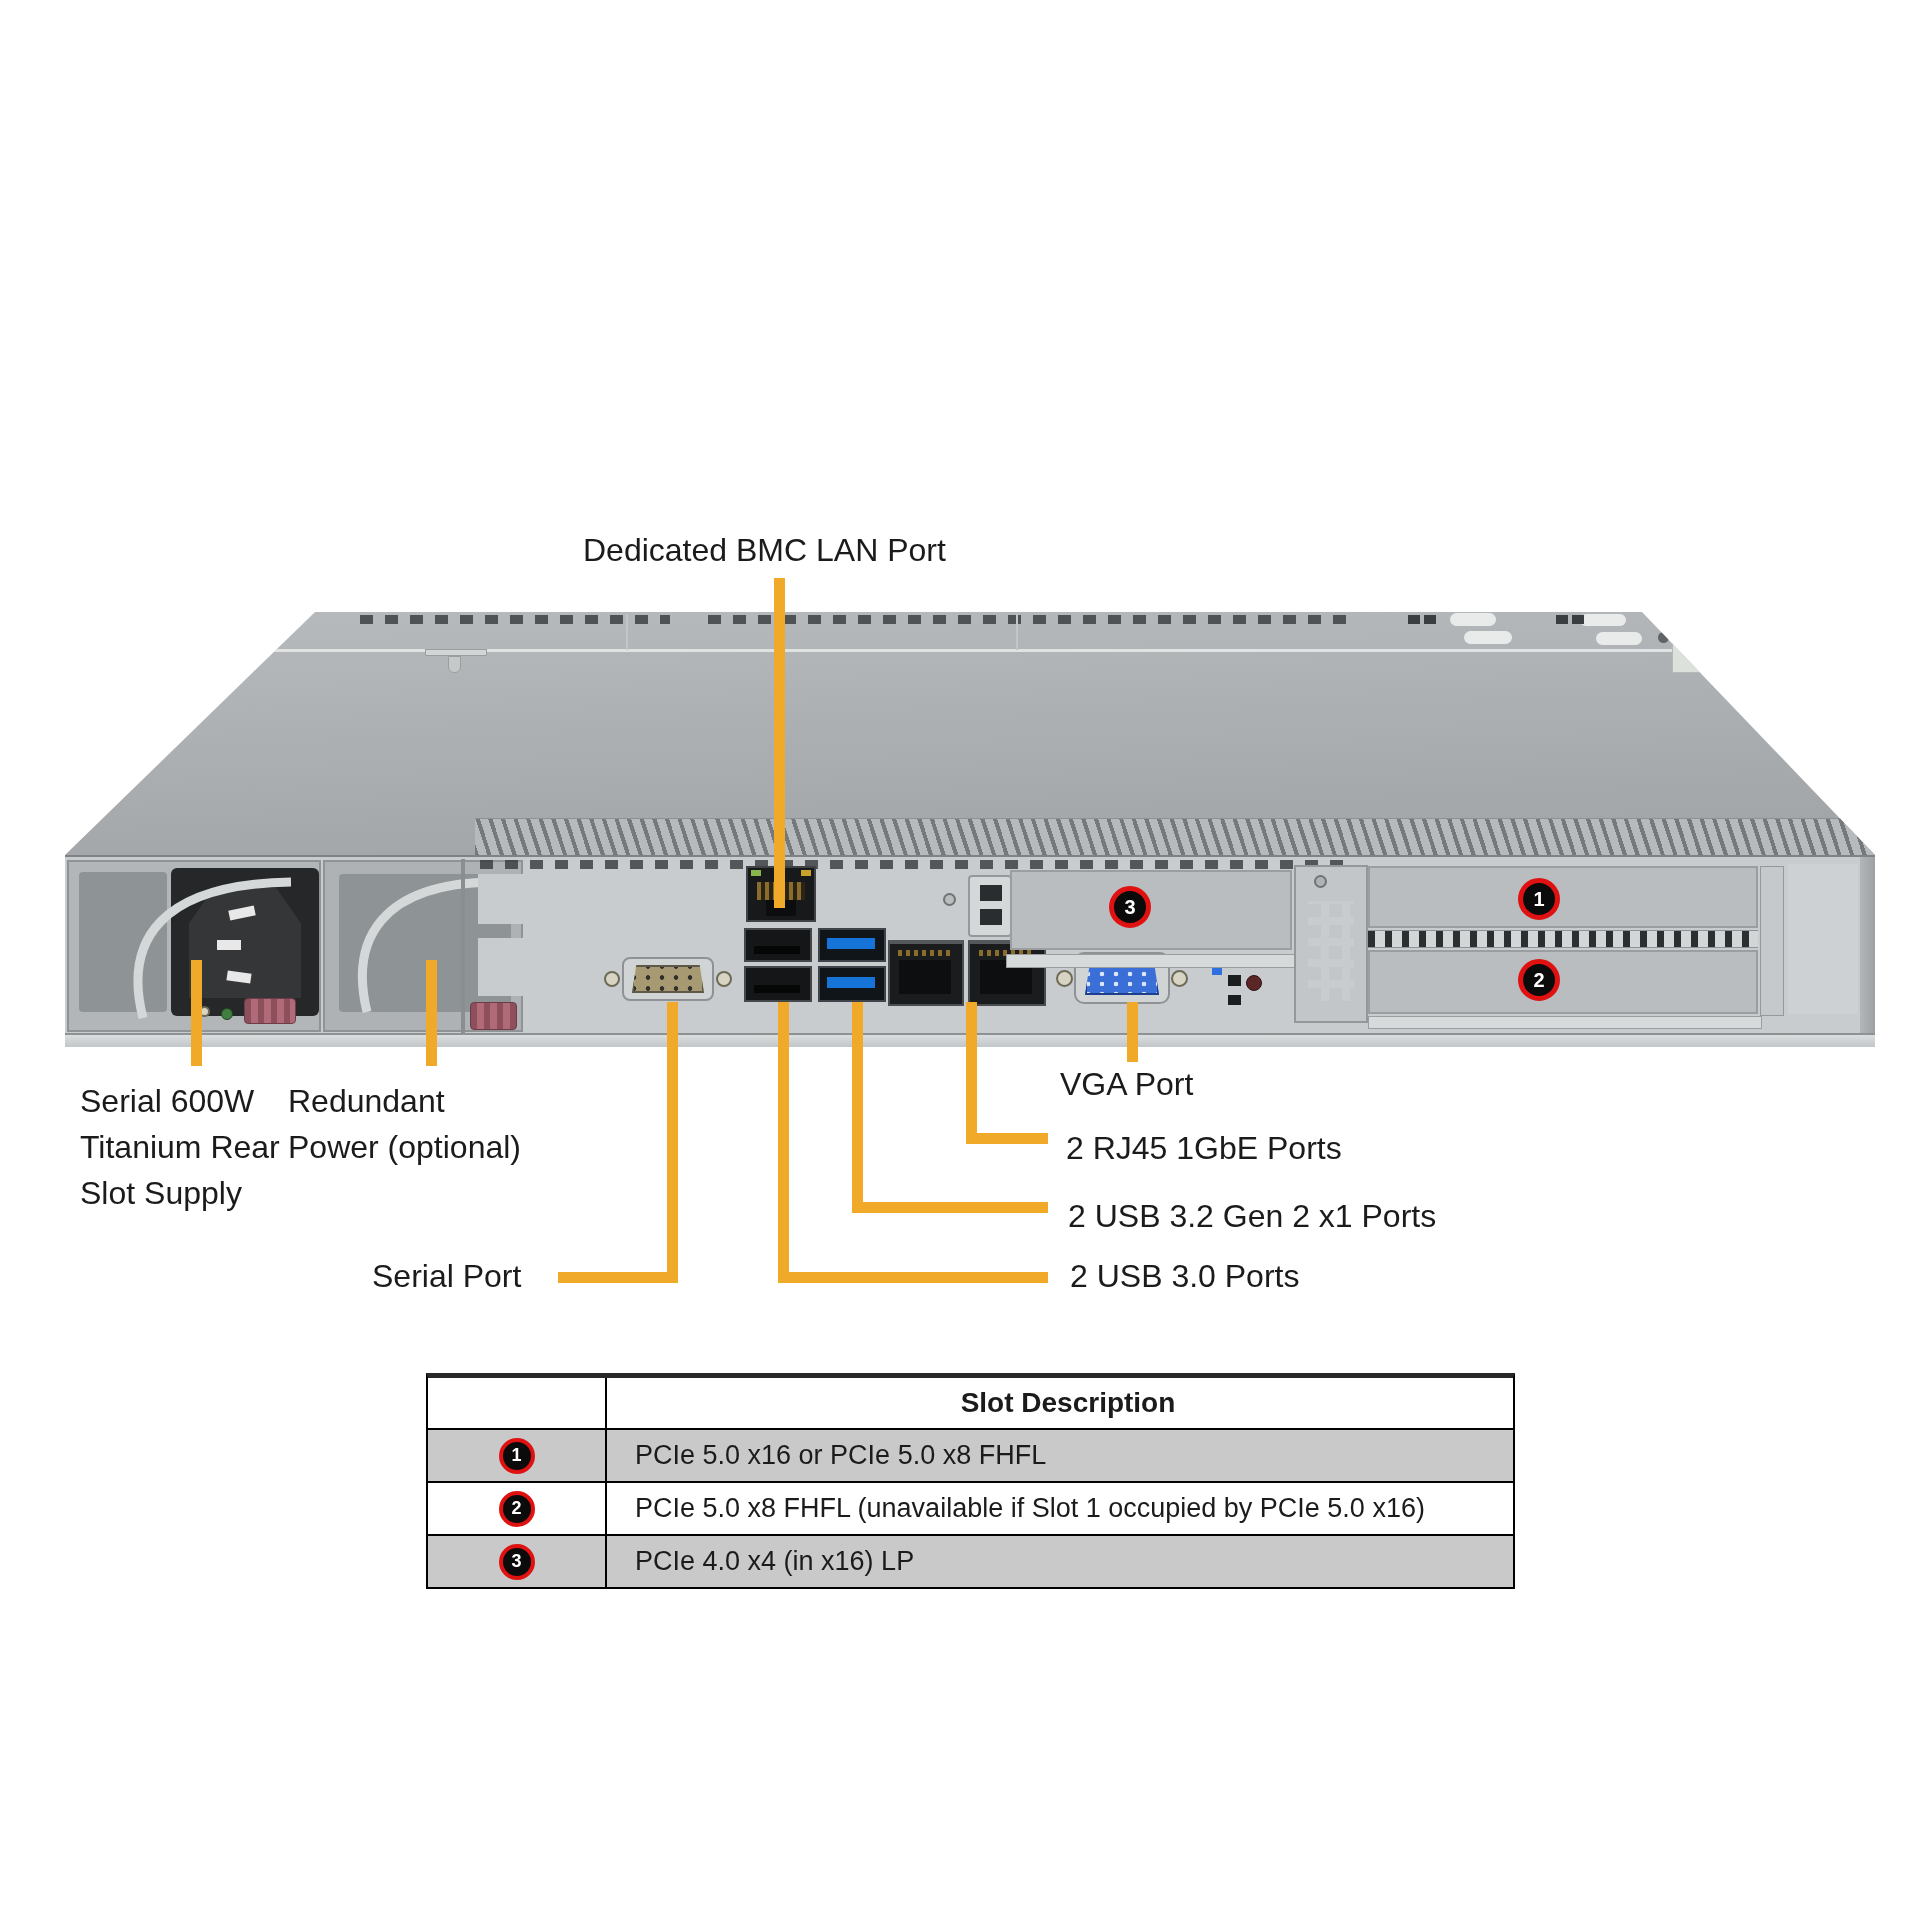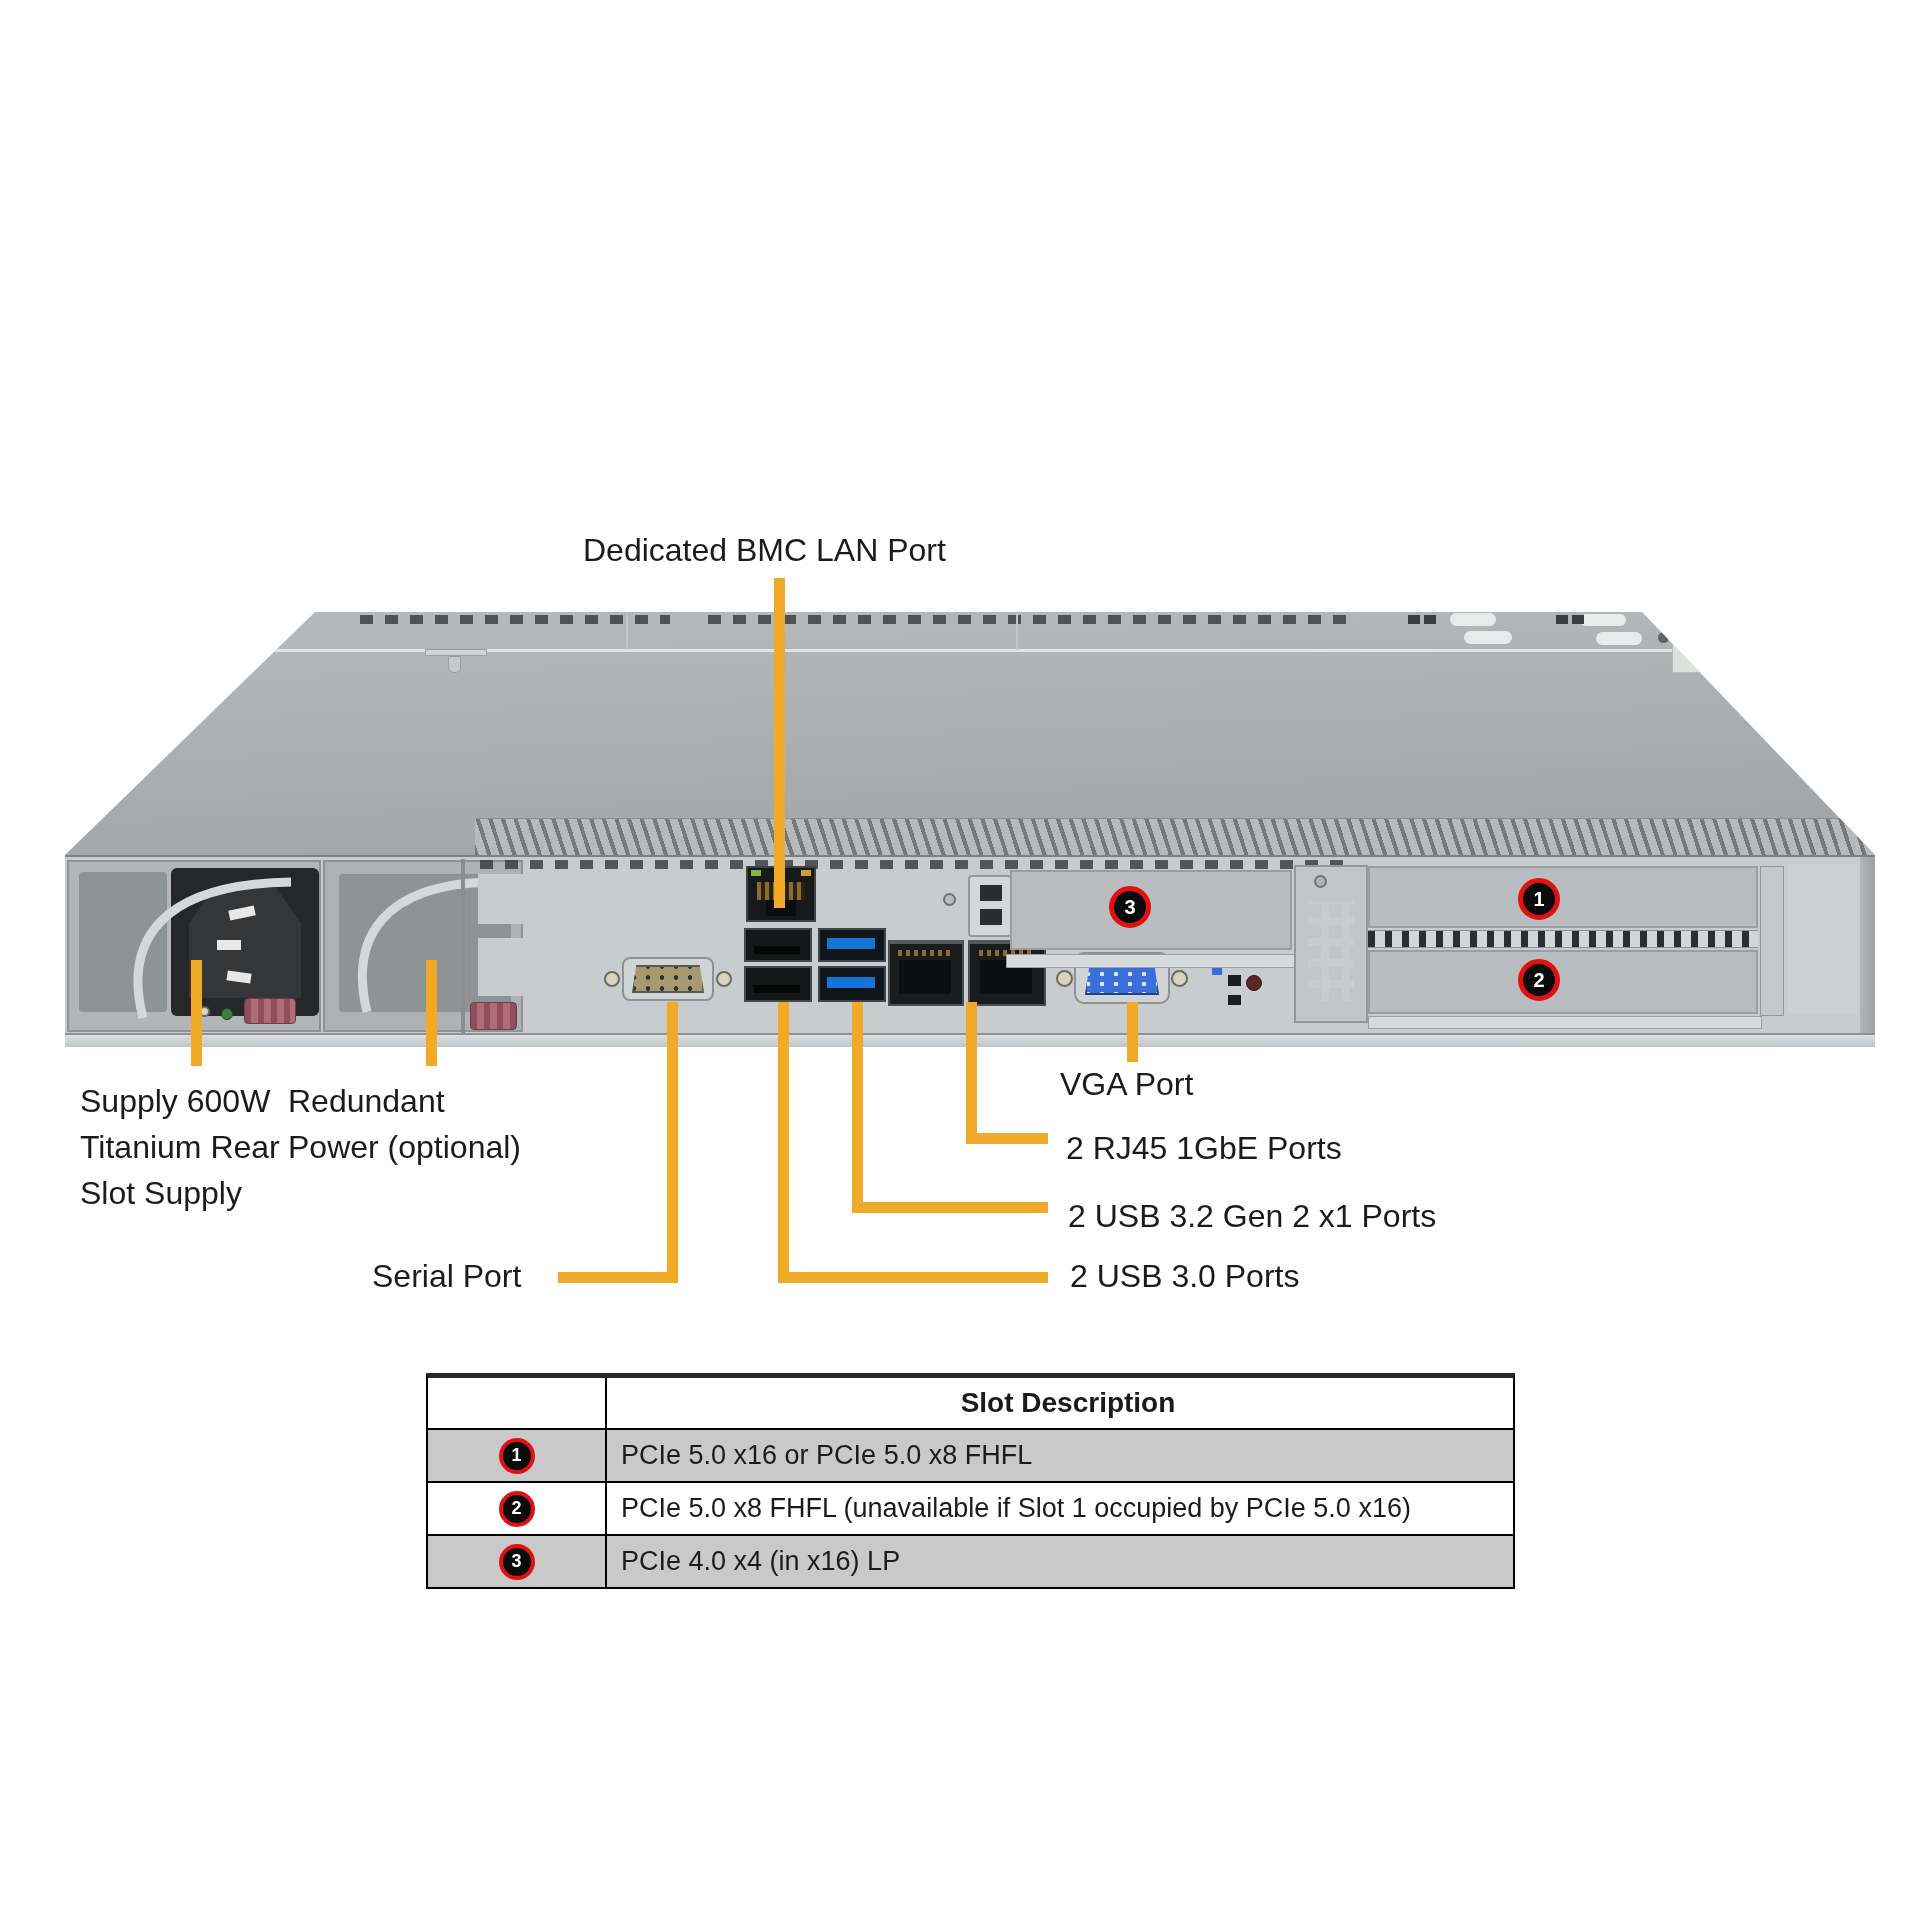--- a/index.html
+++ b/index.html
@@ -48,21 +48,21 @@
          background:repeating-linear-gradient(90deg,#8d4f5c 0 6px,#b06a78 6px 13px);
          border:1px solid #6e3c48;box-sizing:border-box;}
   
   .slot-table{position:absolute;left:426px;top:1373px;width:1089px;z-index:7;
               border:2px solid #000;border-top:5px solid #282828;box-sizing:border-box;
               font-size:27px;}
   .trow{display:flex;align-items:center;height:53px;border-top:2px solid #000;box-sizing:border-box;}
   .trow.head{height:50px;border-top:none;background:#fff;font-weight:bold;font-size:28px;}
   .c1{width:179px;display:flex;align-items:center;justify-content:center;
       border-right:2px solid #000;align-self:stretch;box-sizing:border-box;}
-  .c2{flex:1;padding-left:14px;display:flex;align-items:center;}
+  .c2{flex:1;padding-left:28px;display:flex;align-items:center;}
   .head .c2{justify-content:center;padding-left:16px;}
   .gray{background:#c9c9c9;} .white{background:#ffffff;}
   .tbadge{width:36px;height:36px;border-radius:50%;background:#0b0b0b;border:4px solid #e01111;
           color:#fff;font-weight:bold;font-size:18px;display:flex;align-items:center;justify-content:center;
           box-sizing:border-box;}
 </style>
 </head>
 <body>
 
 <div class="page">
@@ -228,21 +228,21 @@
   <div class="lh" style="left:558px;top:1272px;width:120px;"></div>
   <div class="lv" style="left:778px;top:1002px;height:281px;"></div>
   <div class="lh" style="left:778px;top:1272px;width:270px;"></div>
   <div class="lv" style="left:852px;top:1002px;height:211px;"></div>
   <div class="lh" style="left:852px;top:1202px;width:196px;"></div>
   <div class="lv" style="left:966px;top:1002px;height:142px;"></div>
   <div class="lh" style="left:966px;top:1133px;width:82px;"></div>
   <div class="lv" style="left:1127px;top:1002px;height:60px;"></div>
 
   <div class="lbl" style="left:80px;top:1078px;line-height:46px;">
-    <div>Supply 600W</div>
+    <div>Serial 600W</div>
     <div>Titanium Rear</div>
     <div>Slot Supply</div>
   </div>
   <div class="lbl" style="left:288px;top:1078px;line-height:46px;">
     <div>Redundant</div>
     <div>Power (optional)</div>
   </div>
   <div class="lbl" style="left:372px;top:1258px;">Serial Port</div>
   <div class="lbl" style="left:1060px;top:1066px;">VGA Port</div>
   <div class="lbl" style="left:1066px;top:1130px;">2 RJ45 1GbE Ports</div>

